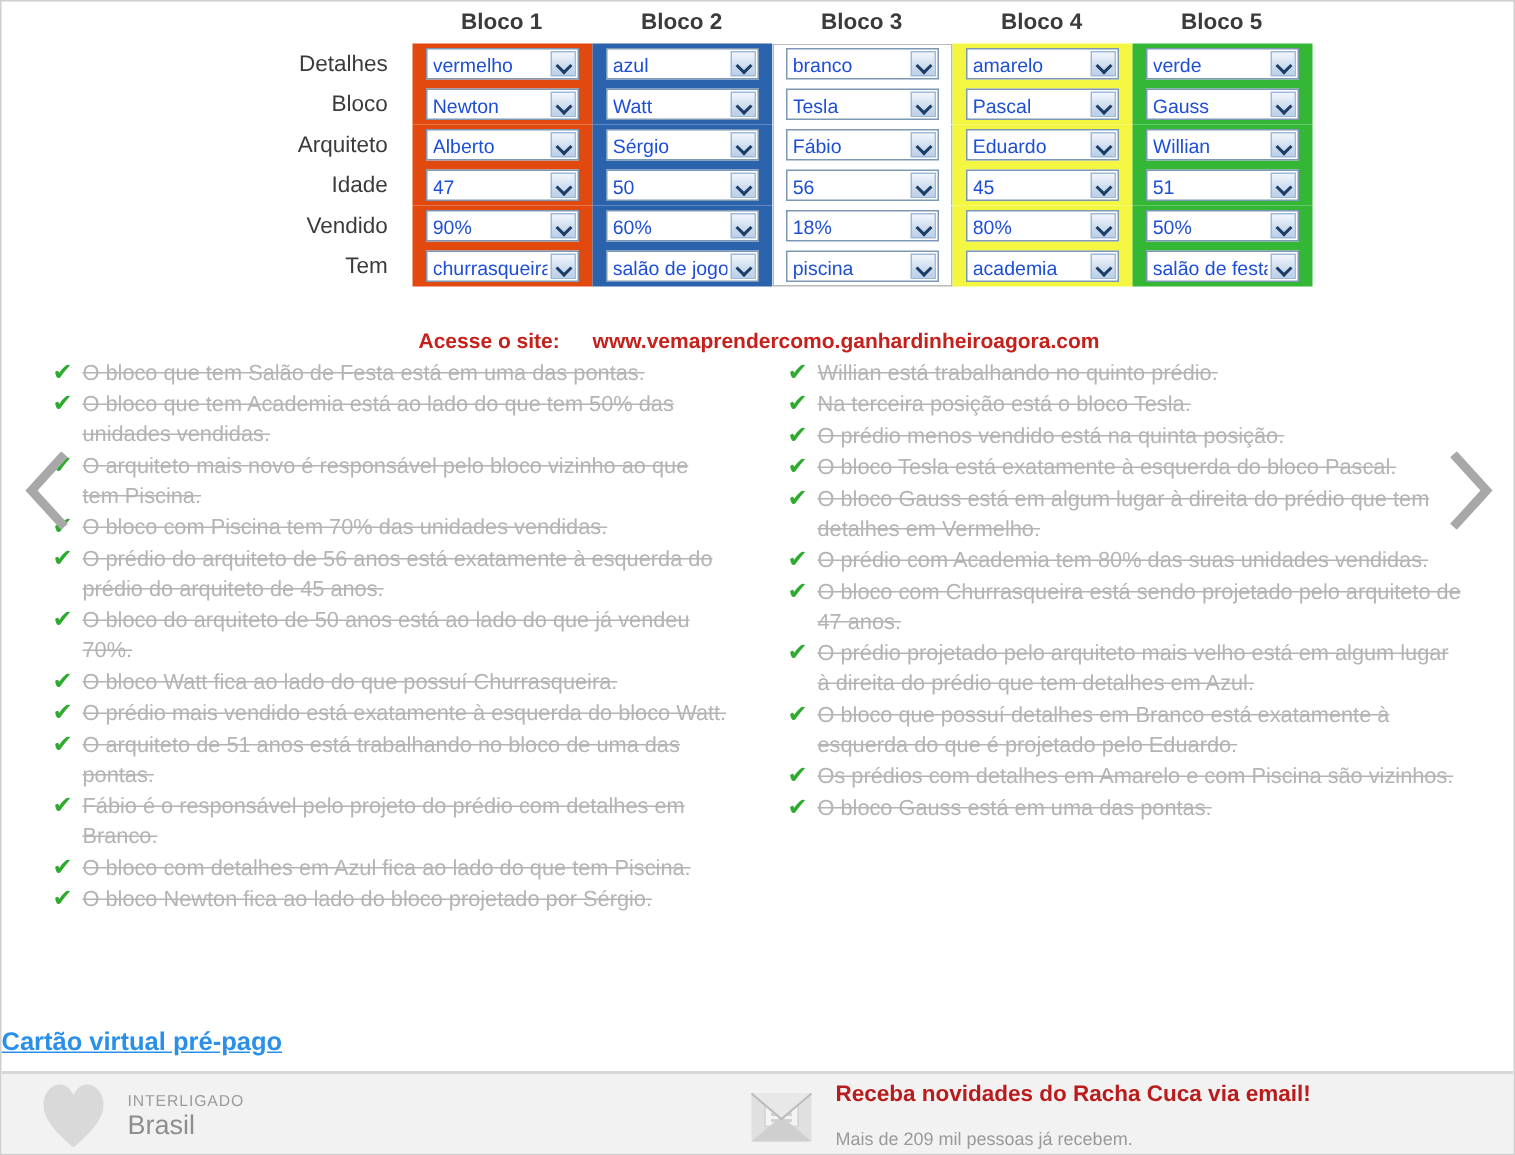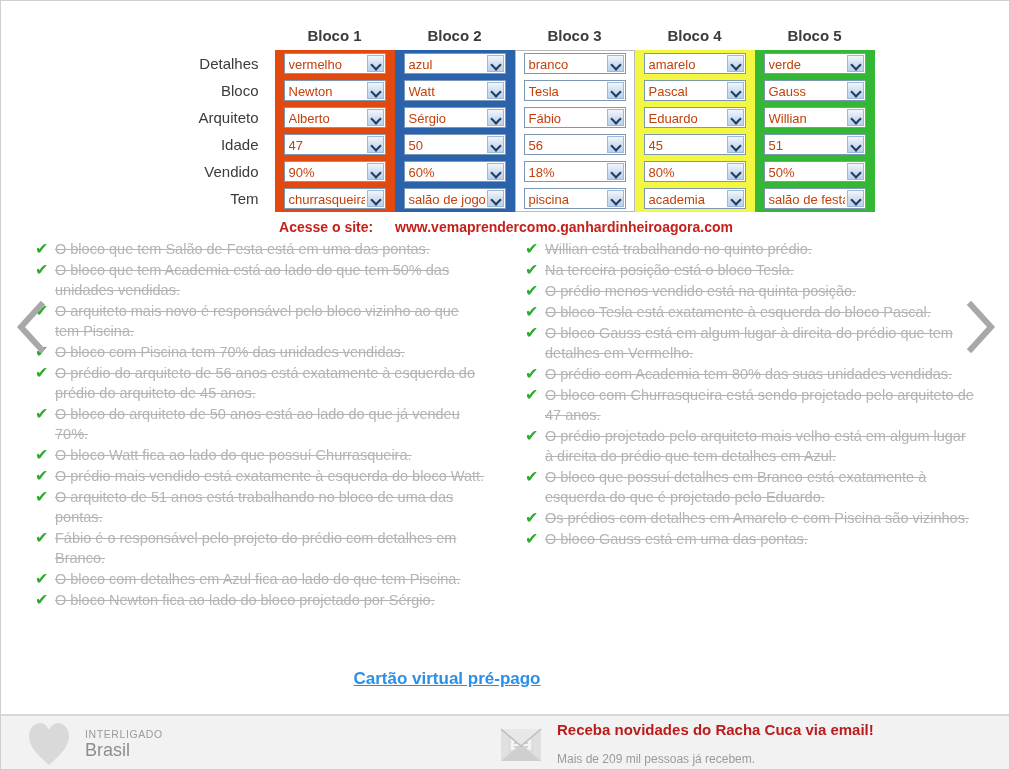--- a/index.html
+++ b/index.html
@@ -14,21 +14,21 @@
     width: 1010px; height: 770px;
     background: #ffffff;
     box-sizing: border-box;
     border: 1px solid #cfcfcf;
     overflow: hidden;
   }
 
   
   #puzzle-area {
     position: absolute;
-    left: 0; top: 25px;
+    left: 0; top: 4px;
     width: 1010px;
   }
   table.grid {
     border-collapse: separate;
     border-spacing: 0;
     margin: 0 auto;
     table-layout: fixed;
   }
   table.grid td.rowlabel {
     width: 120px;
@@ -80,21 +80,21 @@
     text-align: left;
     cursor: default;
   }
   .sel .selval {
     position: absolute;
     left: 4px; top: 2px;
     width: 76px;
     height: 17px;
     line-height: 17px;
     font-size: 13px;
-    color: #c2410c;
+    color: #1d4ed8;
     overflow: hidden;
     white-space: nowrap;
     font-family: "Liberation Sans", sans-serif;
   }
   .sel .arrowbox {
     position: absolute;
     right: 1px; top: 1px;
     width: 17px; height: 17px;
     background: linear-gradient(#f2f6fb, #cddcef 60%, #bcd0e8);
     border: 1px solid #9dbada;
@@ -165,23 +165,22 @@
     width: 34px; height: 52px;
     cursor: pointer;
   }
   .navchev svg { display: block; }
   #nav-prev { left: 14px; top: 300px; }
   #nav-next { left: 962px; top: 300px; }
 
   
   #promo {
     position: absolute;
-    left: 0; top: 668px;
+    left: 0; top: 684px;
     width: 892px;
-    text-align: center;
   }
   #promo a {
     font-size: 17px;
     font-weight: bold;
     color: #2a8fe8;
     text-decoration: underline;
     font-family: "Liberation Sans", sans-serif;
   }
 
   

